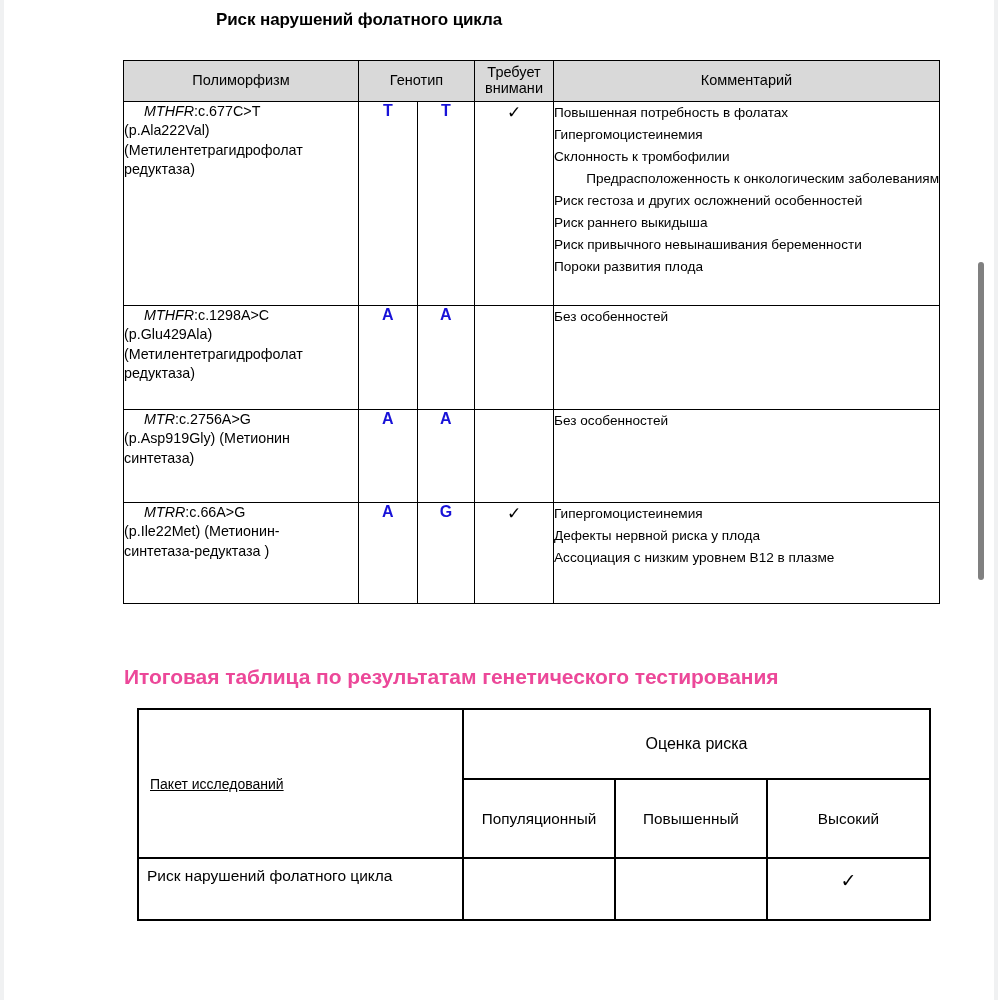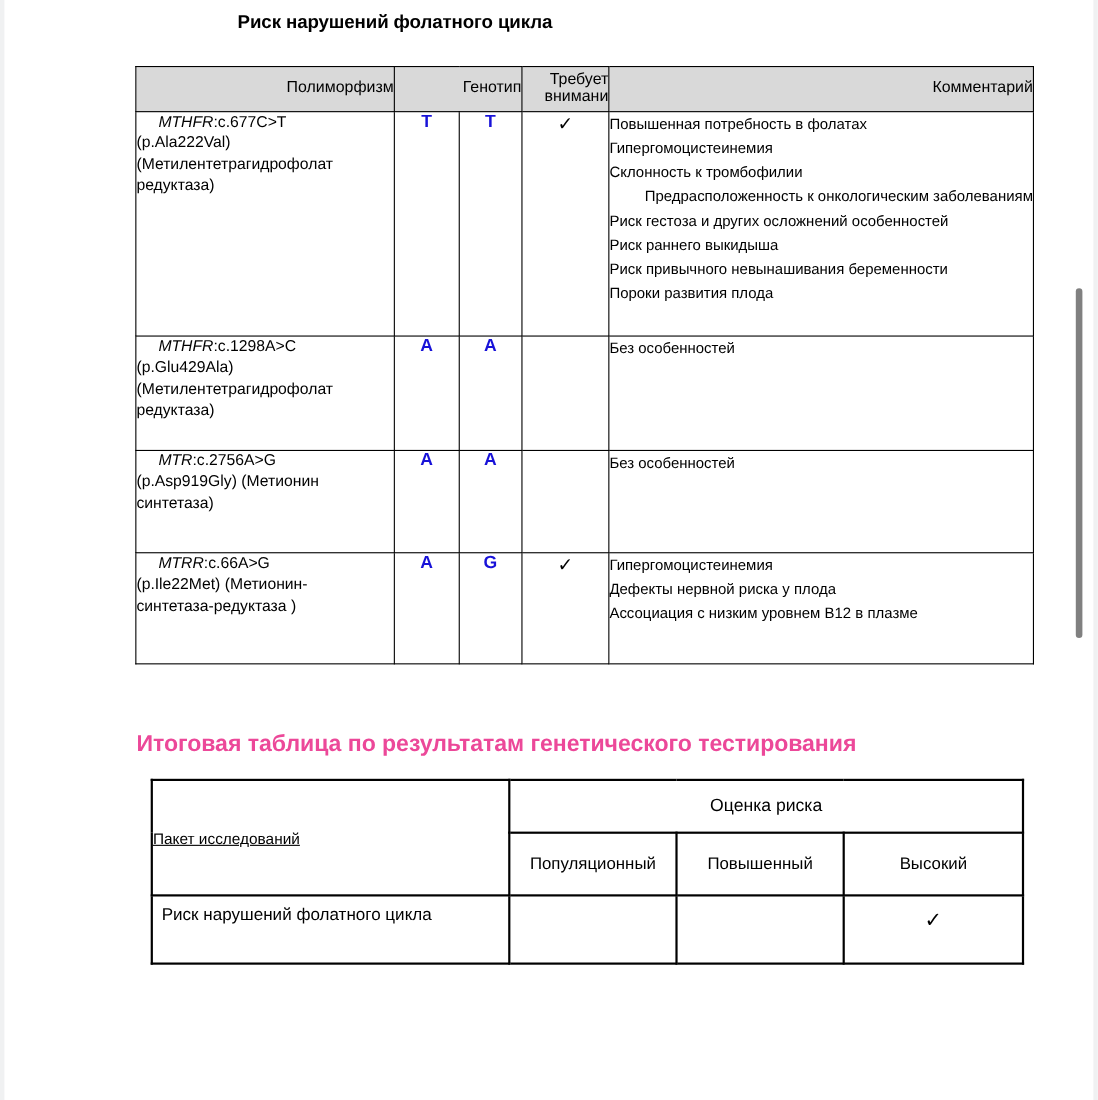--- a/index.html
+++ b/index.html
@@ -59,21 +59,21 @@
   }
   table.t1 td, table.t1 th {
     border: 1.6px solid #000;
     vertical-align: top;
     padding: 0;
   }
   table.t1 thead th {
     background: #d9d9d9;
     font-weight: normal;
     font-size: 14.5px;
-    text-align: right;
+    text-align: center;
     vertical-align: middle;
     height: 40px;
     line-height: 1.08;
     color: #000;
     margin-left: 40px;
   }
   th.hdr-attn {
     font-size: 13.5px;
     line-height: 1.05;
     padding: 2px 1px;
@@ -142,21 +142,21 @@
     width: 792px;
   }
   table.t2 {
     border-collapse: collapse;
     width: 792px;
     table-layout: fixed;
     background: #fff;
   }
   table.t2 td, table.t2 th {
     border: 2px solid #000;
-    padding: 0;
+    padding: 11px;
     color: #000;
     font-weight: normal;
   }
   .t2-col-pkg  { width: 325px; }
   .t2-col-pop  { width: 152px; }
   .t2-col-pov  { width: 152px; }
   .t2-col-vys  { width: 163px; }
 
   table.t2 th.pkg {
     text-align: left;

